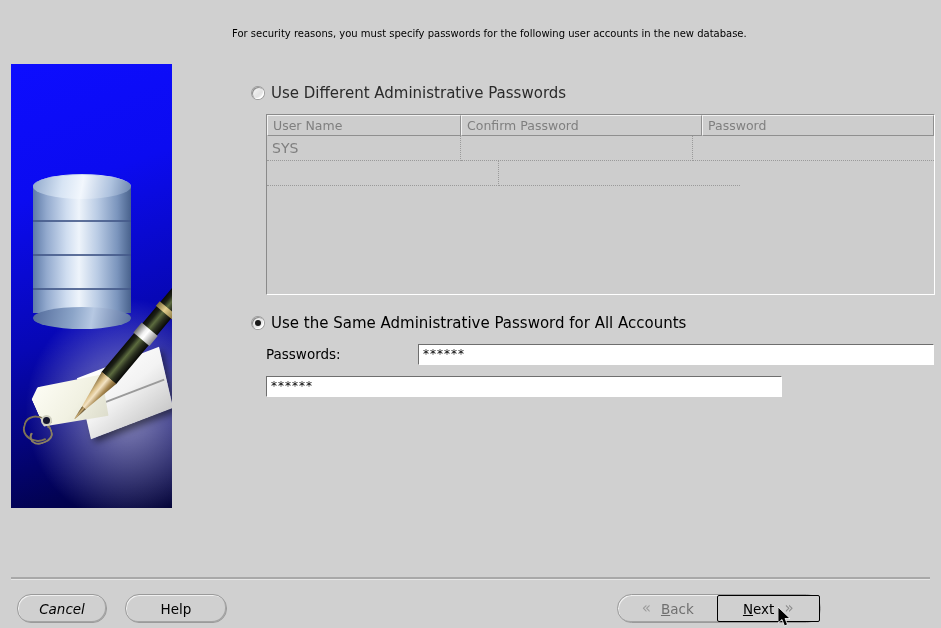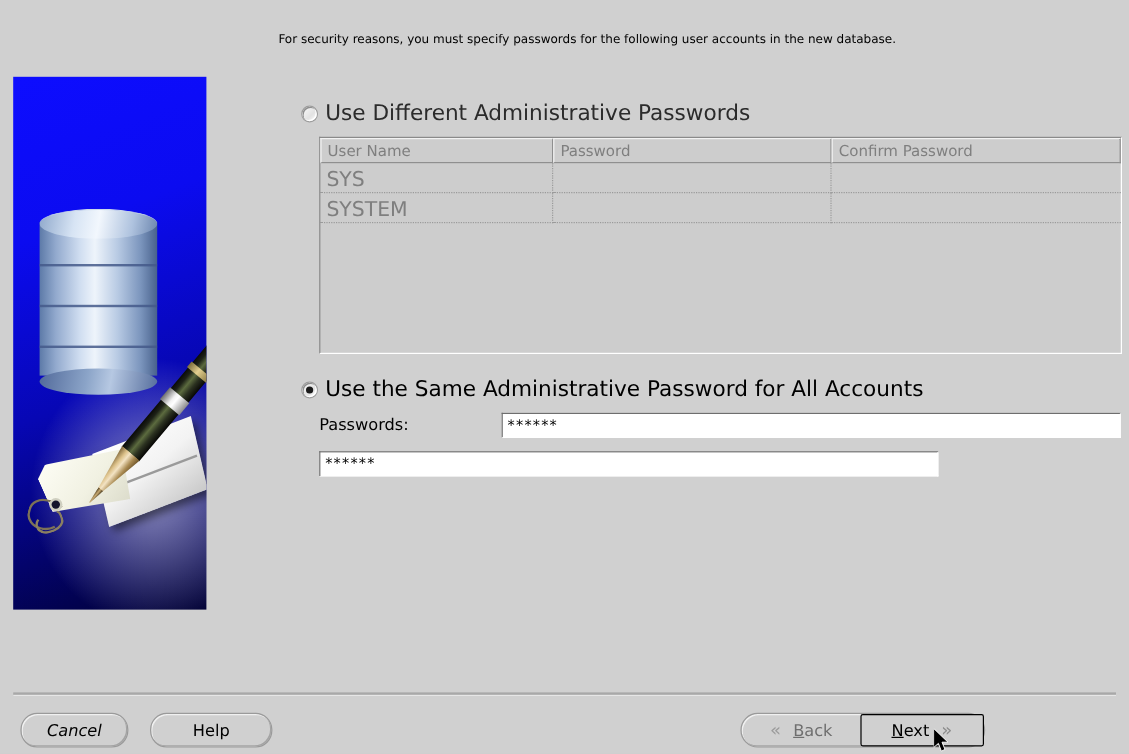--- a/index.html
+++ b/index.html
@@ -191,21 +191,21 @@
     flex: none;
   }
   .radio.checked::after {
     content: "";
     position: absolute;
     left: 3px; top: 3px;
     width: 6px; height: 6px;
     border-radius: 50%;
     background: #1a1a1a;
   }
-  .radio-label { font-size: 18px; }
+  .radio-label { font-size: 15px; }
   .radio-label.disabled { color: #2b2b2b; }
 
   
   #account-table {
     position: absolute;
     left: 266px;
     top: 114px;
     width: 669px;
     height: 181px;
     background: #cdcdcd;
@@ -237,21 +237,21 @@
   .th.c2 { width: 241px; }
 
   .tr {
     display: flex;
     height: 25px;
     box-sizing: border-box;
   }
   .td {
     box-sizing: border-box;
     padding: 4px 0 0 5px;
-    font-size: 17px;
+    font-size: 14px;
     color: #7f7f7f;
     border-bottom: 1px dotted #9a9a9a;
     border-right: 1px dotted #9a9a9a;
     overflow: hidden;
     white-space: nowrap;
   }
   .td.c0 { width: 194px; }
   .td.c1 { width: 232px; }
   .td.c2 { width: 241px; border-right: none; }
 
@@ -403,30 +403,29 @@
 <div id="intro-text">For security reasons, you must specify passwords for the following user accounts in the new database.</div>
 
 <div class="radio-row" id="radio-different">
   <span class="radio"></span>
   <span class="radio-label disabled">Use Different Administrative Passwords</span>
 </div>
 
 <div id="account-table">
   <div id="table-header">
     <div class="th c0">User Name</div>
+    <div class="th c2">Confirm Password</div>
     <div class="th c1">Password</div>
-    <div class="th c2">Confirm Password</div>
   </div>
   <div class="tr">
     <div class="td c0">SYS</div>
     <div class="td c1"></div>
     <div class="td c2"></div>
   </div>
   <div class="tr">
-    <div class="td c0">SYSTEM</div>
     <div class="td c1"></div>
     <div class="td c2"></div>
   </div>
 </div>
 
 <div class="radio-row" id="radio-same">
   <span class="radio checked"></span>
   <span class="radio-label">Use the Same Administrative Password for All Accounts</span>
 </div>
 

